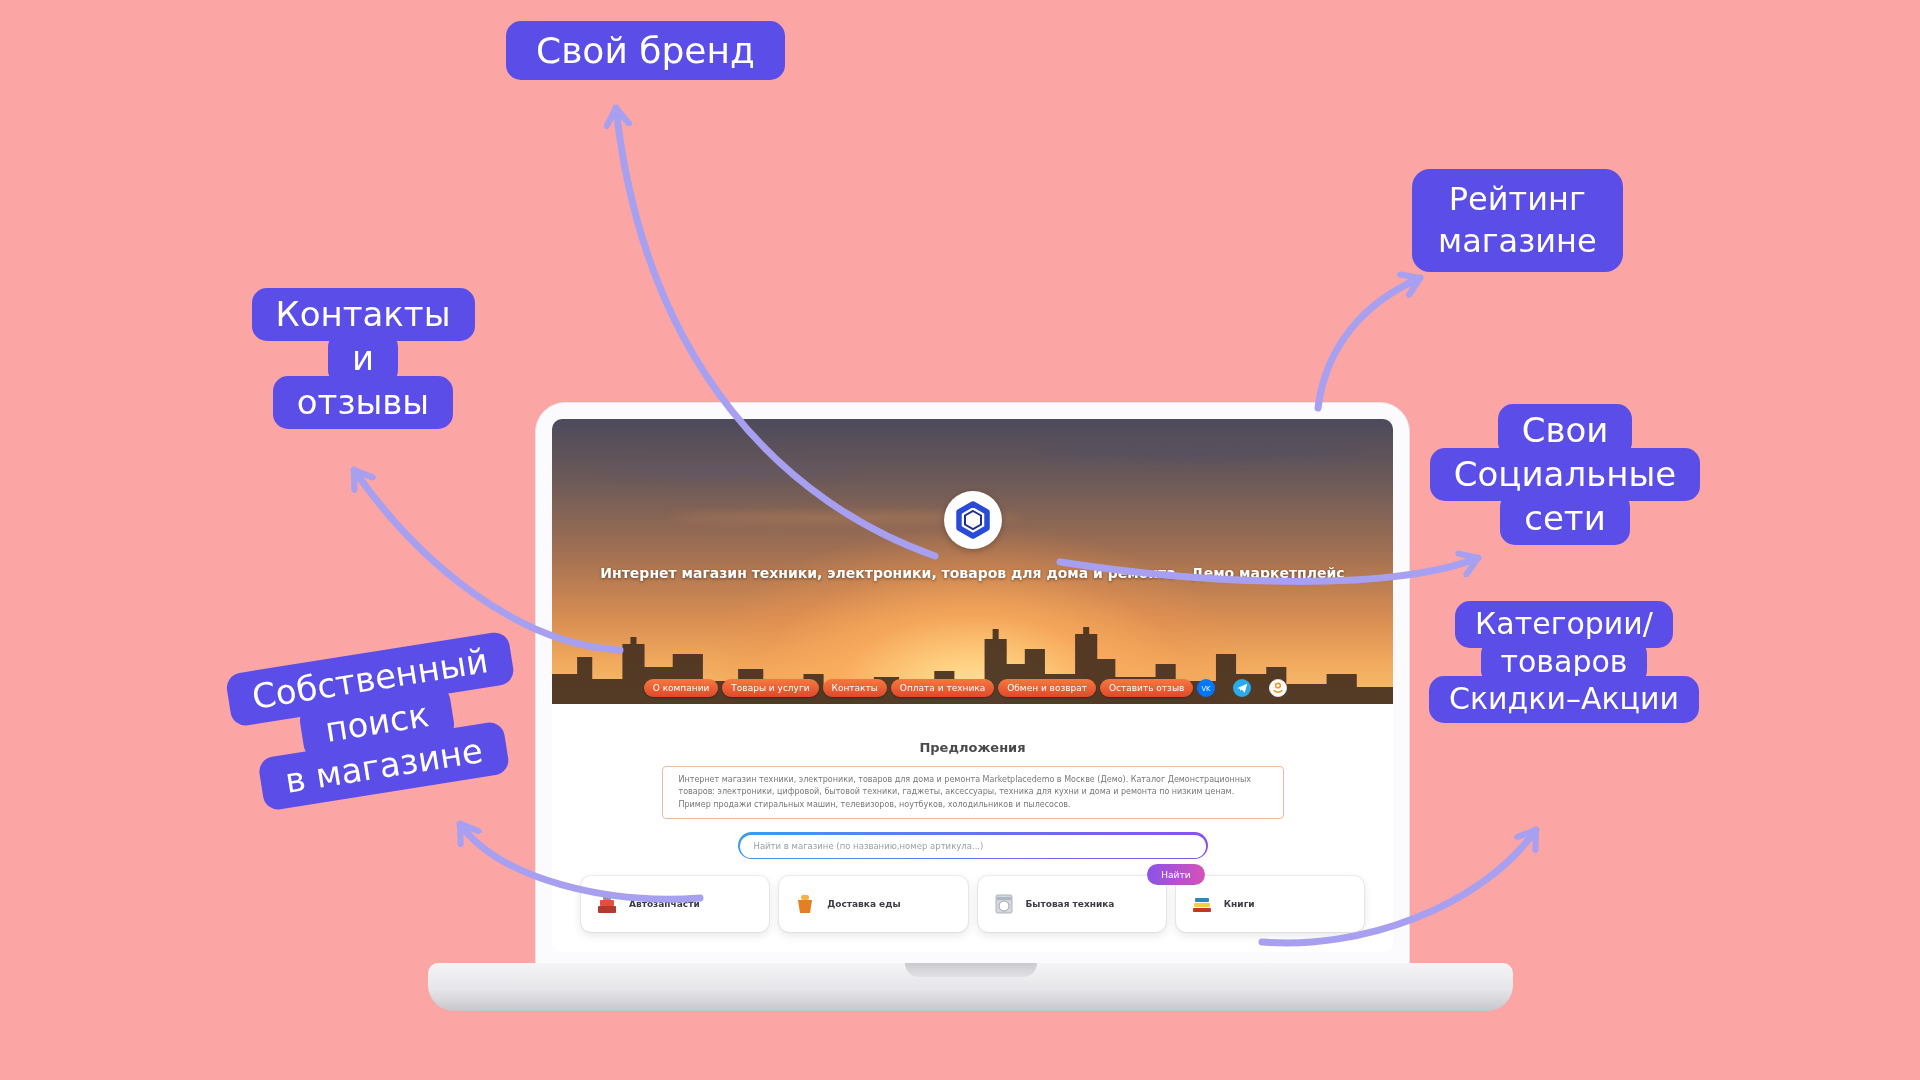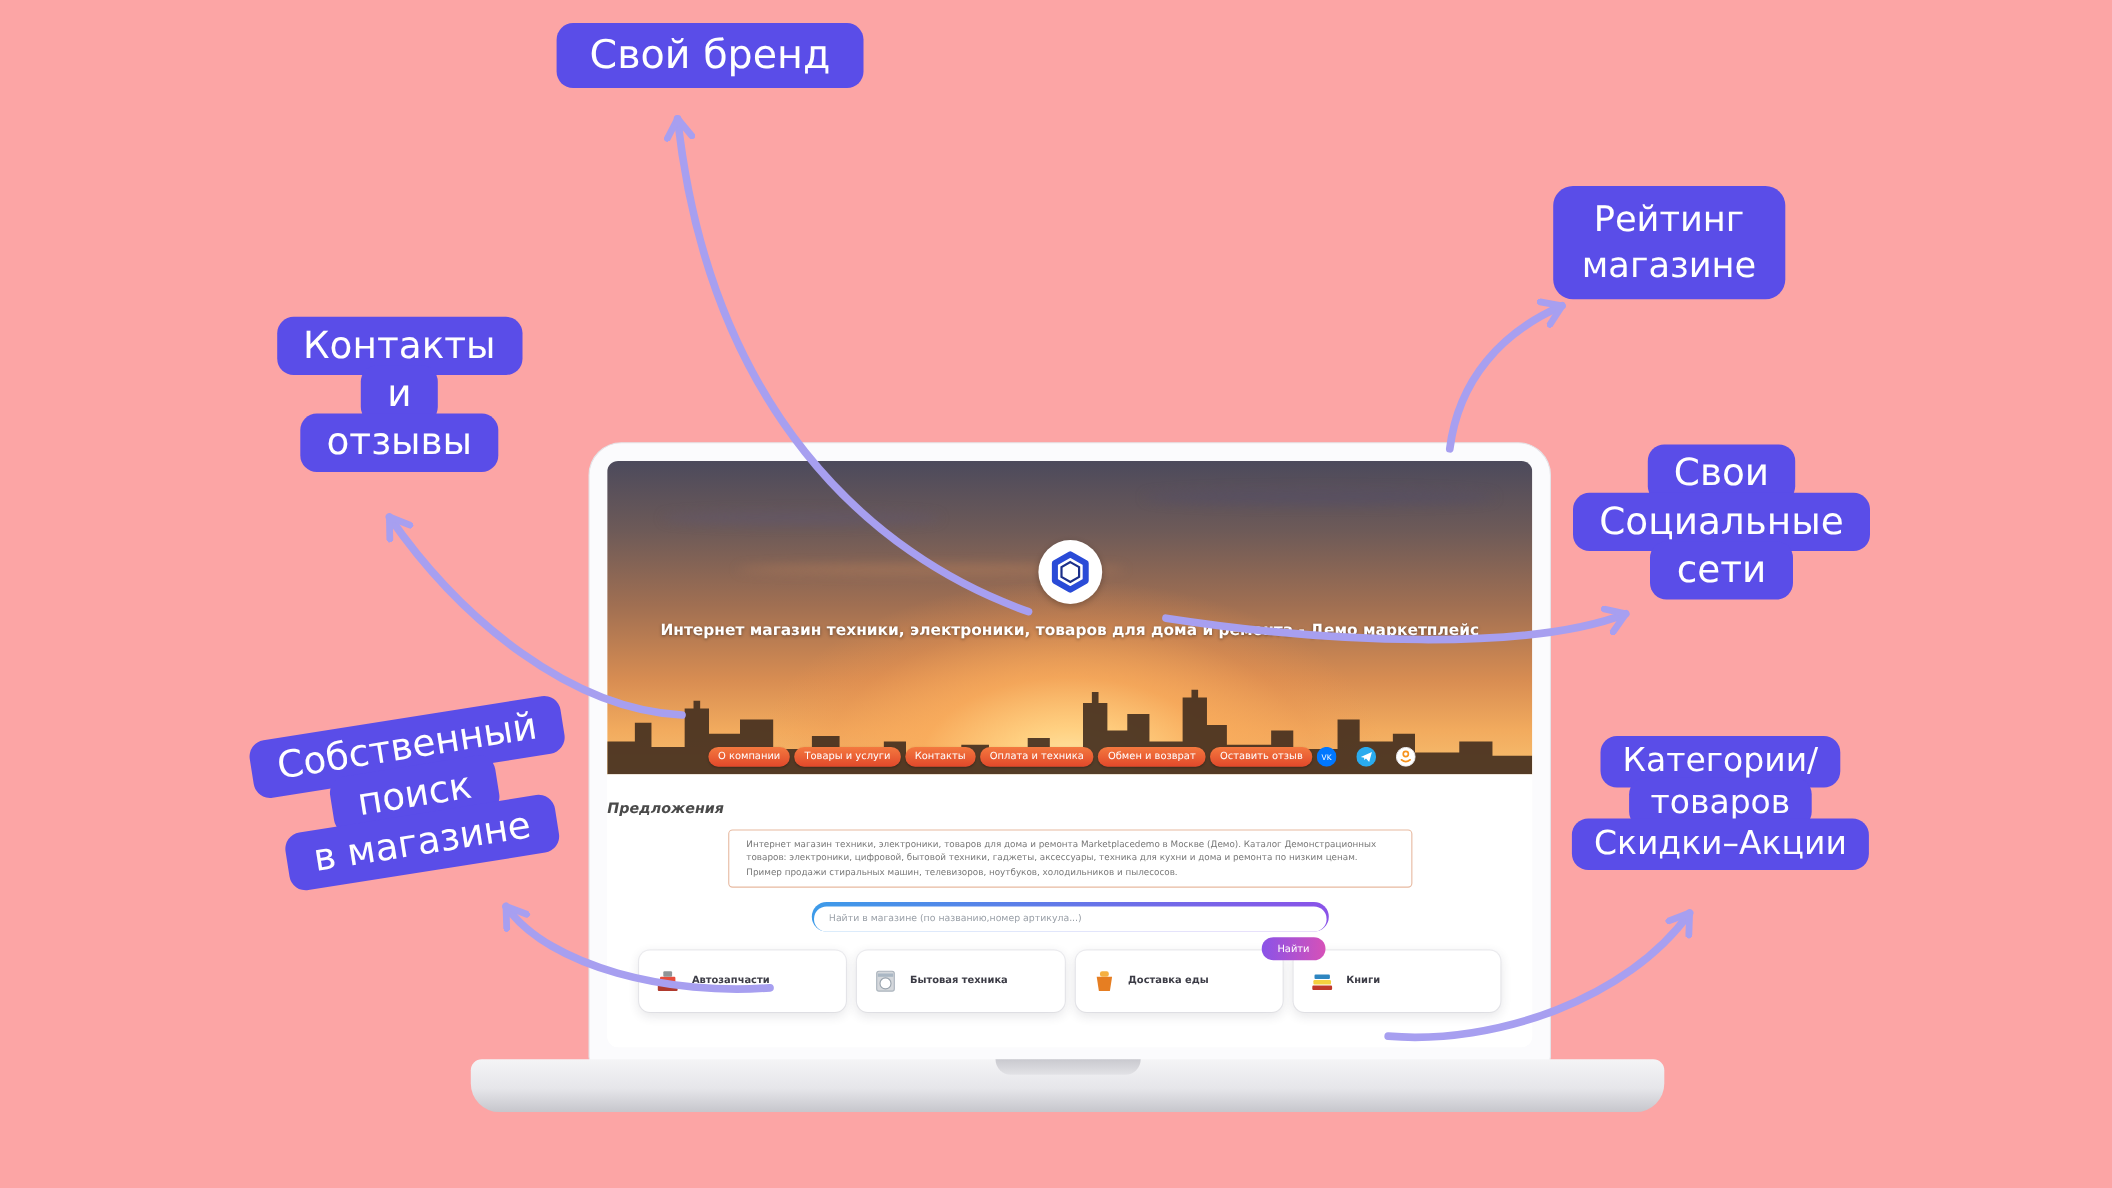--- a/index.html
+++ b/index.html
@@ -20,21 +20,21 @@
   .callout .line:first-child { margin-top:0; }
   .callout-single { position:absolute; z-index:4; background:#5a4de8; color:#fff;
                     border-radius:18px; text-align:center; padding:10px 26px; }
   .callout-single .sline { font-size:32px; line-height:1.3; white-space:nowrap; }
   .co-brand   { left:506px; top:21px; }
   .co-brand .line { font-size:36px; padding:9px 30px; }
   .co-contacts { left:250px; top:288px; width:226px; }
   .co-rating  { left:1412px; top:169px; }
   .co-social  { left:1430px; top:404px; width:270px; }
   .co-search  { left:232px; top:652px; width:290px; transform:rotate(-9deg); }
-  .co-cats    { left:1432px; top:669px; width:264px; }
+  .co-cats    { left:1432px; top:601px; width:264px; }
   .co-cats .line { font-size:30px; padding:6px 20px; }
 
   
   .laptop { position:absolute; left:0; top:0; z-index:1; }
   .screen { position:absolute; left:535px; top:402px; width:875px; height:567px;
             background:#fbfbfd; border:1px solid #e4e4e8;
             border-radius:30px 30px 8px 8px; }
   .screen-inner { position:absolute; left:16px; top:16px; width:841px; height:533px;
                   border-radius:10px; overflow:hidden; background:#fff; }
   .base { position:absolute; left:428px; top:963px; width:1085px; height:48px;
@@ -65,22 +65,22 @@
                 text-shadow:0 1px 3px rgba(0,0,0,.45); }
   .nav { position:absolute; left:0; top:260px; width:100%; display:flex;
          justify-content:center; align-items:center; gap:4px; }
   .pill { background:linear-gradient(180deg,#f4793f,#e1482a); color:#fff;
           font-size:9px; padding:4px 9px; border-radius:10px; white-space:nowrap;
           box-shadow:0 1px 2px rgba(0,0,0,.3); cursor:pointer; }
   .soc { width:32px; height:18px; display:inline-block; }
 
   
   .content { position:relative; width:100%; height:248px; background:#fff; }
-  .section-title { padding-top:24px; text-align:left; font-size:13px;
-                   font-weight:bold; color:#4a4a4a;font-style:italic; }
+  .section-title { padding-top:36px; text-align:center; font-size:13px;
+                   font-weight:bold; color:#4a4a4a; }
   .desc { margin:11px auto 0; width:622px; border:1px solid #e7b9a0; border-radius:4px;
           padding:7px 16px; font-size:8px; line-height:1.55; color:#777;
           }
   .searchbar { position:relative; margin:13px auto 0; width:470px; height:27px; }
   .input-wrap { position:absolute; left:0; top:0; width:470px; height:27px;
                 border-radius:15px; padding:2px;
                 background:linear-gradient(90deg,#3d9be9,#8a53e8); }
   .input-wrap input { width:100%; height:100%; border:none; outline:none;
                       border-radius:13px; padding:0 70px 0 14px; font-size:8.5px;
                       color:#555; background:#fff;
@@ -210,32 +210,32 @@
             <div class="card">
               <svg width="26" height="26" viewBox="0 0 26 26">
                 <rect x="4" y="15" width="18" height="7" rx="1" fill="#b03a2e"></rect>
                 <rect x="6" y="9" width="14" height="6" rx="1" fill="#e74c3c"></rect>
                 <rect x="9" y="4" width="8" height="5" rx="1" fill="#909497"></rect>
               </svg>
               <span>Автозапчасти</span>
             </div>
             <div class="card">
               <svg width="26" height="26" viewBox="0 0 26 26">
+                <polygon points="6,9 20,9 18,22 8,22" fill="#e67e22"></polygon>
+                <rect x="9" y="4" width="8" height="5" rx="2" fill="#f5b041"></rect>
+              </svg>
+              <span>Доставка еды</span>
+            </div>
+            <div class="card">
+              <svg width="26" height="26" viewBox="0 0 26 26">
                 <rect x="5" y="4" width="16" height="18" rx="2" fill="#d5d8dc" stroke="#aab3bc"></rect>
                 <rect x="6" y="6" width="14" height="3" fill="#aab7c4"></rect>
                 <circle cx="13" cy="15" r="5" fill="#fff" stroke="#99a3ad"></circle>
               </svg>
               <span>Бытовая техника</span>
-            </div>
-            <div class="card">
-              <svg width="26" height="26" viewBox="0 0 26 26">
-                <polygon points="6,9 20,9 18,22 8,22" fill="#e67e22"></polygon>
-                <rect x="9" y="4" width="8" height="5" rx="2" fill="#f5b041"></rect>
-              </svg>
-              <span>Доставка еды</span>
             </div>
             <div class="card">
               <svg width="26" height="26" viewBox="0 0 26 26">
                 <rect x="4" y="17" width="18" height="4" rx="1" fill="#c0392b"></rect>
                 <rect x="5" y="12" width="16" height="4" rx="1" fill="#f4d03f"></rect>
                 <rect x="6" y="7" width="14" height="4" rx="1" fill="#2e86c1"></rect>
               </svg>
               <span>Книги</span>
             </div>
           </div>

